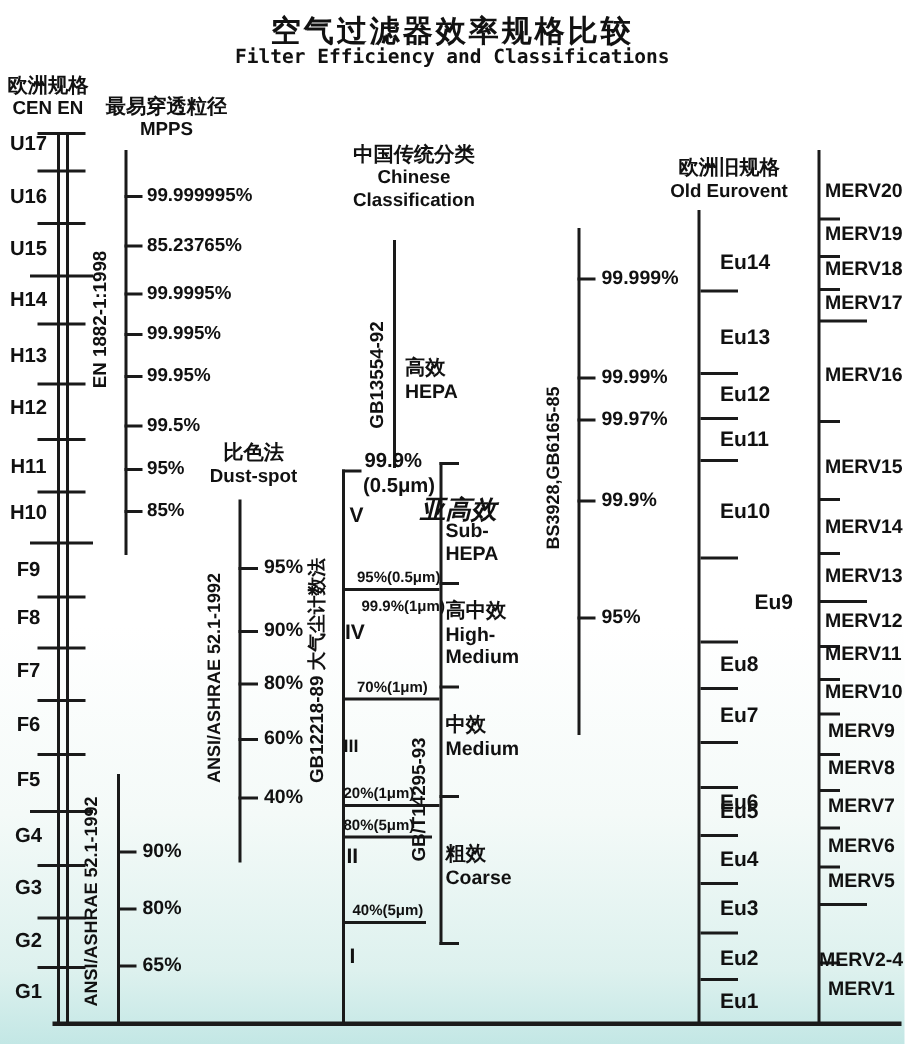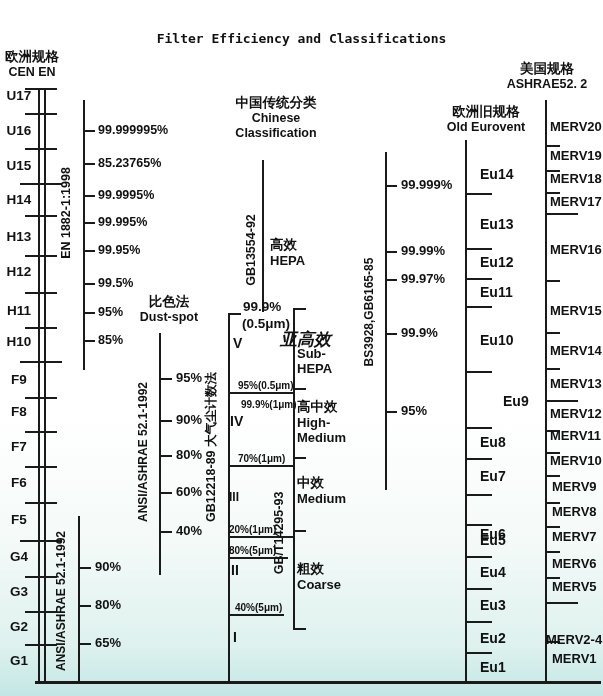--- a/index.html
+++ b/index.html
@@ -14,50 +14,51 @@
   .hdr .zh{font-size:13.5px;}
   .hdr .en{font-size:12.5px;}
   .title-zh{position:absolute;left:0;top:7px;width:603px;text-align:center;font-size:20px;font-weight:bold;letter-spacing:2px;}
   .title-en{position:absolute;left:0;top:31px;width:603px;text-align:center;font-size:13px;font-weight:bold;font-family:"DejaVu Sans Mono","Liberation Mono",monospace;}
 </style>
 </head>
 <body>
 
 <div id="canvas">
 
+  <div class="title-zh">空气过滤器效率规格比较</div>
   <div class="title-en">Filter Efficiency and Classifications</div>
 
   <div class="hdr" style="left:0;top:49px;width:64px;">
     <div class="zh">欧洲规格</div>
     <div class="en">CEN EN</div>
   </div>
 
+  <div class="hdr" style="left:55px;top:63px;width:112px;">
+    <div class="zh">最易穿透粒径</div>
+    <div class="en">MPPS</div>
+  </div>
 
   <div class="hdr" style="left:228px;top:95px;width:96px;">
     <div class="zh">中国传统分类</div>
     <div class="en">Chinese</div>
     <div class="en">Classification</div>
   </div>
 
   <div class="hdr" style="left:126px;top:294px;width:86px;">
     <div class="zh">比色法</div>
     <div class="en">Dust-spot</div>
   </div>
 
 
 
   <div class="hdr" style="left:438px;top:104px;width:96px;">
     <div class="zh">欧洲旧规格</div>
     <div class="en">Old Eurovent</div>
   </div>
 
-  <div class="hdr" style="left:502px;top:61px;width:90px;">
-    <div class="zh">美国规格</div>
-    <div class="en">ASHRAE52. 2</div>
-  </div>
 
 <div class="seg" style="left: 38px; top: 88px; width: 2px; height: 595px;"></div>
     <div class="seg" style="left: 44px; top: 88px; width: 2px; height: 595px;"></div>
     <div class="seg" style="left: 25px; top: 88px; width: 32px; height: 2px;"></div>
     <div class="seg" style="left: 25px; top: 113px; width: 32px; height: 2px;"></div>
     <div class="seg" style="left: 25px; top: 148px; width: 32px; height: 2px;"></div>
     <div class="seg" style="left: 20px; top: 183px; width: 42px; height: 2px;"></div>
     <div class="seg" style="left: 25px; top: 215px; width: 32px; height: 2px;"></div>
     <div class="seg" style="left: 25px; top: 255px; width: 32px; height: 2px;"></div>
     <div class="seg" style="left: 25px; top: 292px; width: 32px; height: 2px;"></div>

